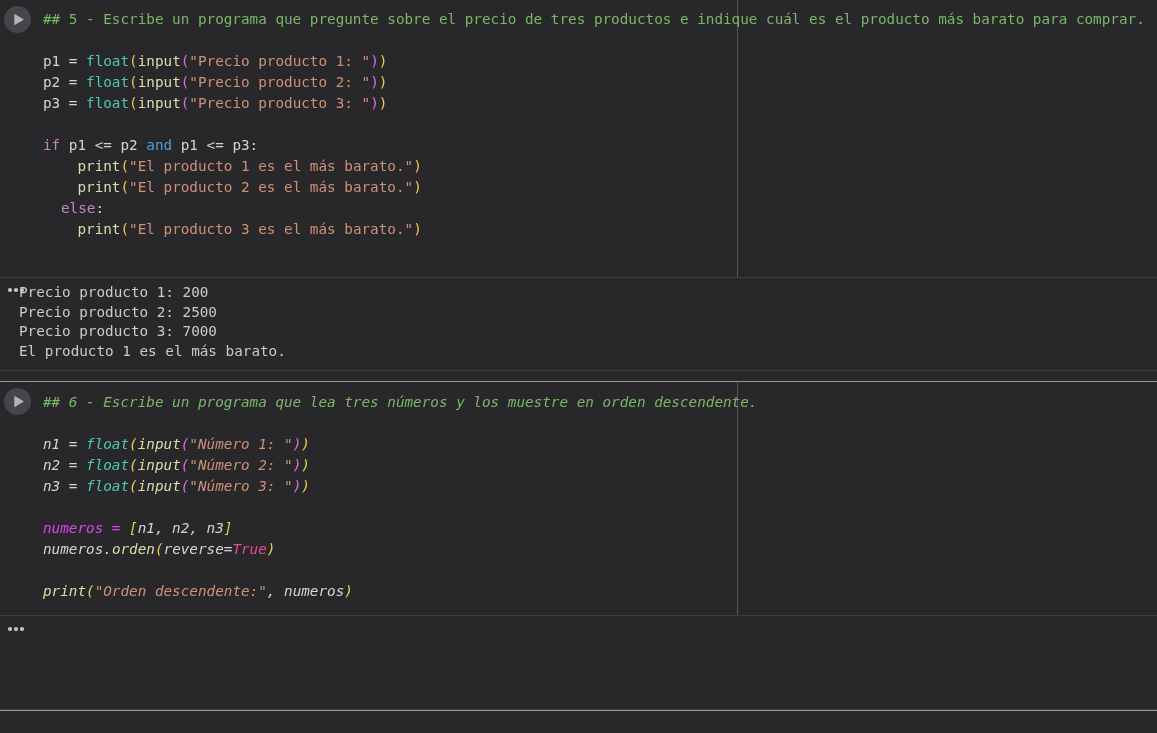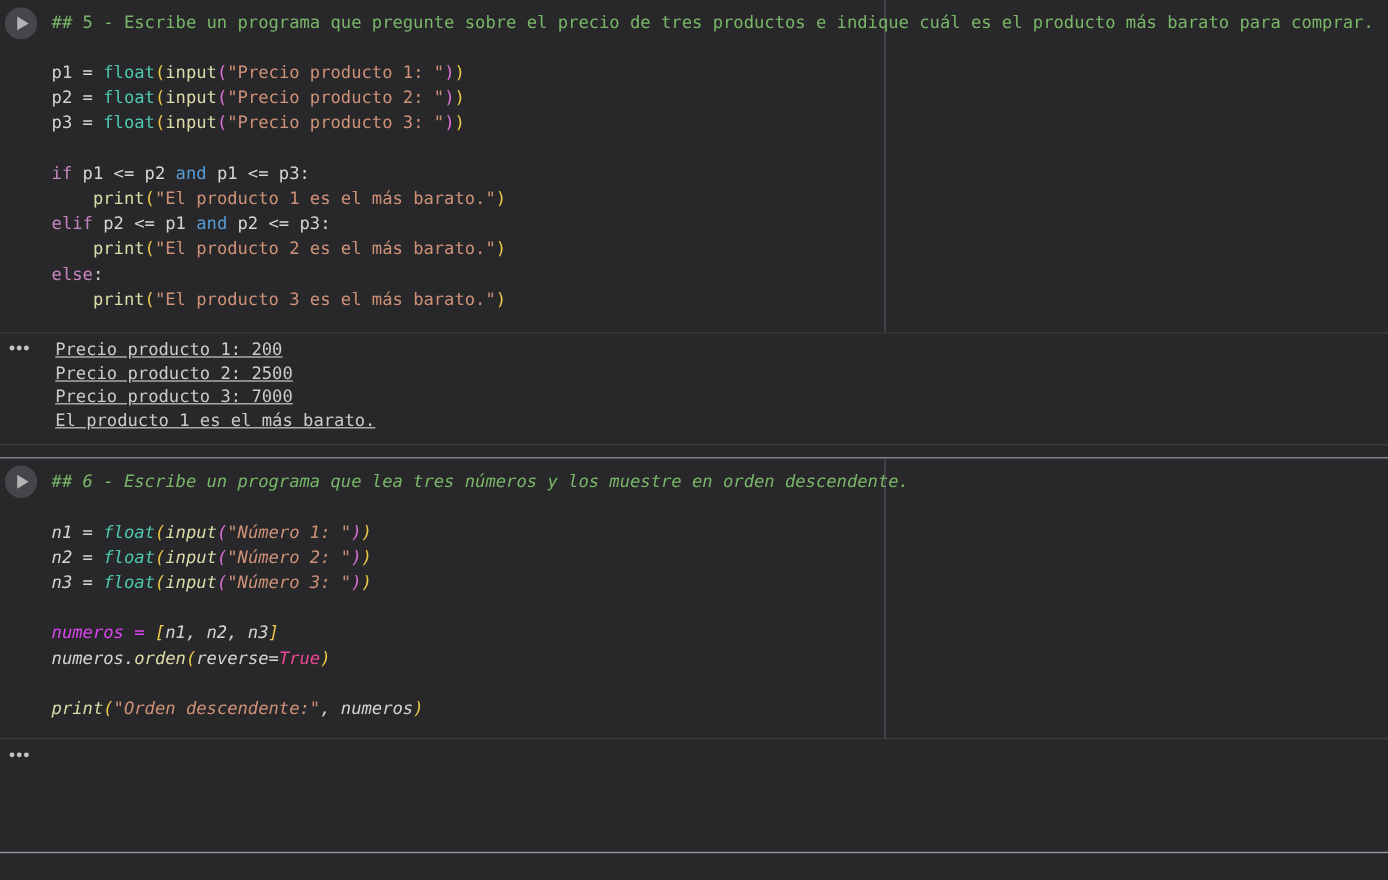--- a/index.html
+++ b/index.html
@@ -72,22 +72,21 @@
   }
   .dots i {
     width: 3.5px;
     height: 3.5px;
     border-radius: 50%;
     display: block;
   }
   .ol {
     line-height: 19.5px;
     white-space: pre;
-    margin-left: 46px;
-    text-decoration: underline;
+    margin-left: 19px;
   }
   .spacer { flex: none; }
   .cell-border { height: 1px; flex: none; }
   .filler { flex: 1 1 auto; }
 </style>
 </head>
 <body>
 
 <div id="app">
     <section class="code-area" style="height: 277px; border-bottom-color: rgb(61, 61, 64);">
@@ -100,23 +99,22 @@
       </button>
       <div class="code-lines" style="padding-top: 9px;">
         <div class="cl"><span style="color: rgb(121, 182, 104);">## 5 - Escribe un programa que pregunte sobre el precio de tres productos e indique cuál es el producto más barato para comprar.</span></div>
         <div class="cl">&nbsp;</div>
         <div class="cl"><span style="color: rgb(212, 212, 212);">p1 = </span><span style="color: rgb(78, 201, 176);">float</span><span style="color: rgb(237, 201, 72);">(</span><span style="color: rgb(220, 220, 170);">input</span><span style="color: rgb(218, 112, 214);">(</span><span style="color: rgb(206, 145, 120);">"Precio producto 1: "</span><span style="color: rgb(218, 112, 214);">)</span><span style="color: rgb(237, 201, 72);">)</span></div>
         <div class="cl"><span style="color: rgb(212, 212, 212);">p2 = </span><span style="color: rgb(78, 201, 176);">float</span><span style="color: rgb(237, 201, 72);">(</span><span style="color: rgb(220, 220, 170);">input</span><span style="color: rgb(218, 112, 214);">(</span><span style="color: rgb(206, 145, 120);">"Precio producto 2: "</span><span style="color: rgb(218, 112, 214);">)</span><span style="color: rgb(237, 201, 72);">)</span></div>
         <div class="cl"><span style="color: rgb(212, 212, 212);">p3 = </span><span style="color: rgb(78, 201, 176);">float</span><span style="color: rgb(237, 201, 72);">(</span><span style="color: rgb(220, 220, 170);">input</span><span style="color: rgb(218, 112, 214);">(</span><span style="color: rgb(206, 145, 120);">"Precio producto 3: "</span><span style="color: rgb(218, 112, 214);">)</span><span style="color: rgb(237, 201, 72);">)</span></div>
         <div class="cl">&nbsp;</div>
         <div class="cl"><span style="color: rgb(197, 134, 192);">if</span><span style="color: rgb(212, 212, 212);"> p1 &lt;= p2 </span><span style="color: rgb(86, 156, 214);">and</span><span style="color: rgb(212, 212, 212);"> p1 &lt;= p3:</span></div>
         <div class="cl"><span style="color: rgb(212, 212, 212);">    </span><span style="color: rgb(220, 220, 170);">print</span><span style="color: rgb(237, 201, 72);">(</span><span style="color: rgb(206, 145, 120);">"El producto 1 es el más barato."</span><span style="color: rgb(237, 201, 72);">)</span></div>
-        <div class="cl"><span style="color: rgb(197, 134, 192);">elif</span><span style="color: rgb(212, 212, 212);"> p2 &lt;= p1 </span><span style="color: rgb(86, 156, 214);">and</span><span style="color: rgb(212, 212, 212);"> p2 &lt;= p3:</span></div>
         <div class="cl"><span style="color: rgb(212, 212, 212);">    </span><span style="color: rgb(220, 220, 170);">print</span><span style="color: rgb(237, 201, 72);">(</span><span style="color: rgb(206, 145, 120);">"El producto 2 es el más barato."</span><span style="color: rgb(237, 201, 72);">)</span></div>
-        <div class="cl"><span style="color: rgb(197, 134, 192);">else</span><span style="color: rgb(212, 212, 212);">:</span></div>
+        <div class="cl"><span style="color: rgb(197, 134, 192); margin-left: 18px;">else</span><span style="color: rgb(212, 212, 212);">:</span></div>
         <div class="cl"><span style="color: rgb(212, 212, 212);">    </span><span style="color: rgb(220, 220, 170);">print</span><span style="color: rgb(237, 201, 72);">(</span><span style="color: rgb(206, 145, 120);">"El producto 3 es el más barato."</span><span style="color: rgb(237, 201, 72);">)</span></div>
       </div>
     </section>
     <section class="output-area" style="height: 92px; border-bottom-color: rgb(61, 61, 64);">
       <button class="dots" style="top: 10px;">
         <i style="background: rgb(194, 194, 194);"></i>
         <i style="background: rgb(194, 194, 194);"></i>
         <i style="background: rgb(194, 194, 194);"></i>
       </button>
       <div class="out-lines" style="padding-top: 5px; color: rgb(203, 203, 203);">

